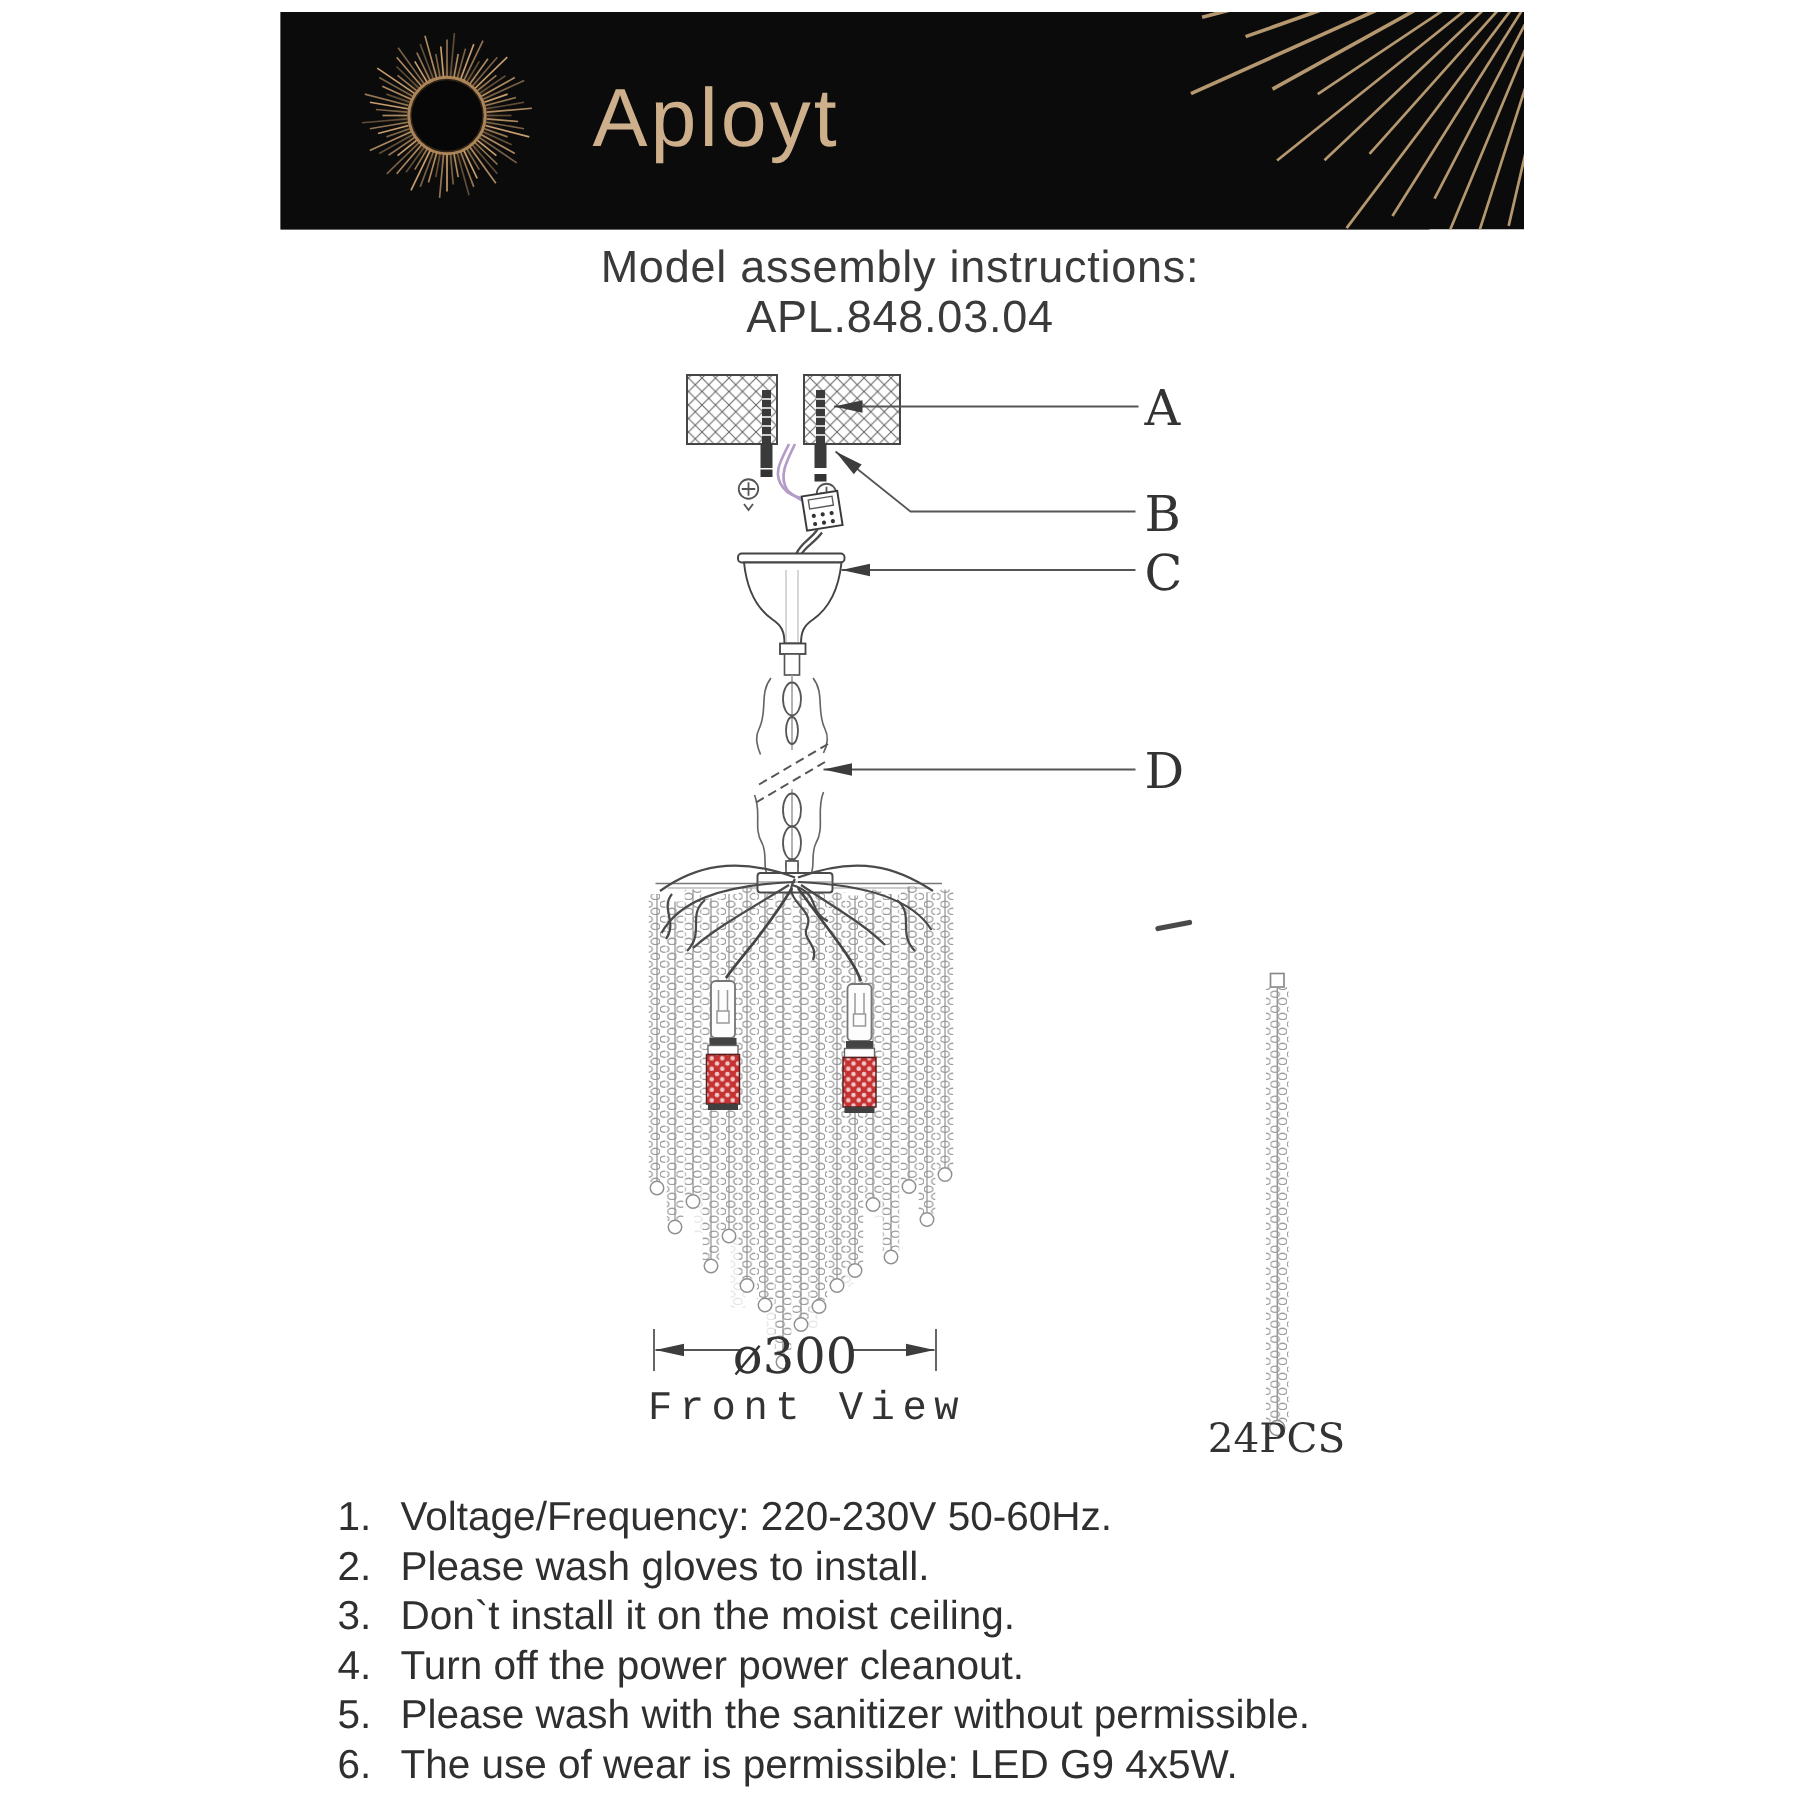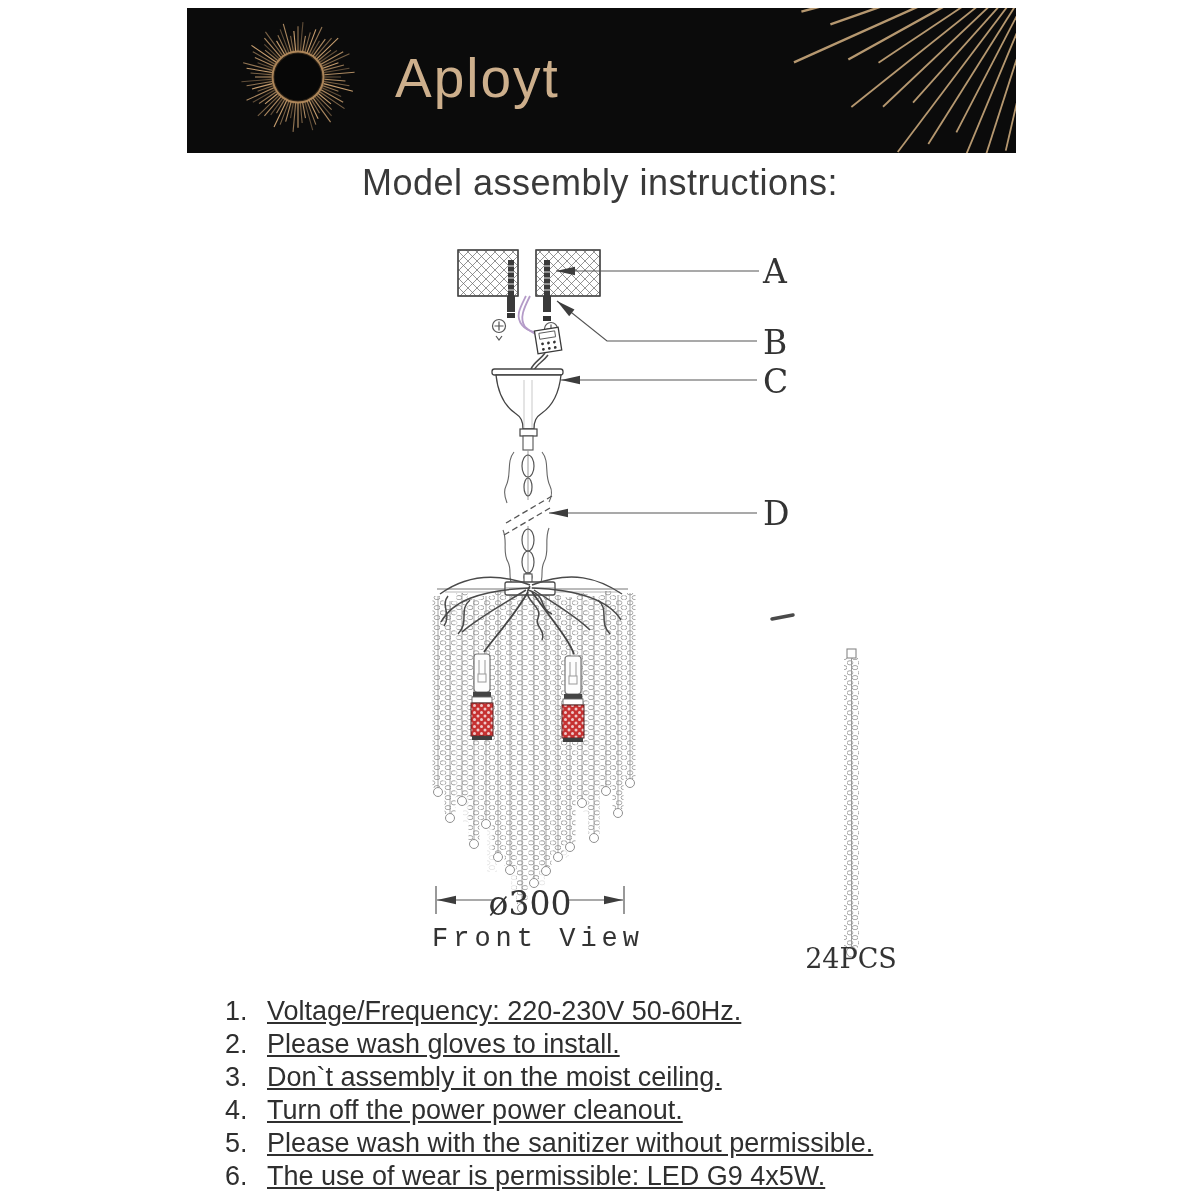--- a/index.html
+++ b/index.html
@@ -1,28 +1,28 @@
 <!DOCTYPE html>
 <html><head>
 <meta charset="utf-8">
 <style>
   html,body{margin:0;padding:0;background:#ffffff;}
   .page{position:relative;width:1200px;height:1200px;background:#ffffff;overflow:hidden;
         font-family:"Liberation Sans",sans-serif;}
   .banner{position:absolute;left:187px;top:8px;width:766px;height:145px;background:#0b0b0b;}
   .banner svg{display:block;}
   .title-line{position:absolute;left:0;width:1200px;text-align:center;color:#3a3a3a;
-              font-size:36px;letter-spacing:.5px;}
+              font-size:30px;letter-spacing:.5px;}
   #title1{top:162px;}
   #title2{top:195px;}
   .diagram-svg{position:absolute;left:0;top:0;}
   .instructions{position:absolute;left:225px;top:995px;width:840px;color:#2f2f2f;}
   .instr-row{display:flex;align-items:flex-start;font-size:27px;line-height:33px;}
   .instr-num{width:42px;flex:0 0 42px;}
-  .instr-text{flex:1;text-decoration:underline;}
+  .instr-text{flex:1;}
   .seriflbl{font-family:"DejaVu Serif","Liberation Serif",serif;fill:#333;}
 </style>
 </head>
 <body>
 
 <div class="page">
 
   <div class="banner">
     <svg id="bannerSvg" width="829" height="145" viewBox="0 0 829 145">
       <defs>
@@ -125,20 +125,21 @@
           <line x1="866" y1="-62" x2="661.3389885293814" y2="51.44545113764289" stroke="#c9a87b" stroke-width="2.4" opacity="0.9"></line>
           <line x1="866" y1="-62" x2="606.9578870070745" y2="54.418141611006675" stroke="#c9a87b" stroke-width="2.4" opacity="0.9"></line>
           <line x1="866" y1="-62" x2="643.3994527243663" y2="16.390027124554067" stroke="#c9a87b" stroke-width="2.4" opacity="0.9"></line>
           <line x1="866" y1="-62" x2="614.3956156746875" y2="3.538033143209603" stroke="#c9a87b" stroke-width="2.4" opacity="0.9"></line>
         </g>
       <text x="208" y="89" font-family="Liberation Sans, sans-serif" font-size="55" letter-spacing="2" fill="#cdaf8c">Aployt</text>
     </svg>
   </div>
 
   <div class="title-line" id="title1">Model assembly instructions:</div>
+  <div class="title-line" id="title2">APL.848.03.04</div>
 
   <svg class="diagram-svg" width="1200" height="1200" viewBox="0 0 1200 1200">
     <defs>
       <pattern id="hatch" patternUnits="userSpaceOnUse" width="9" height="9">
         <path d="M0,9 L9,0 M0,0 L9,9" stroke="#666" stroke-width="0.7" fill="none"></path>
       </pattern>
       <pattern id="beads" patternUnits="userSpaceOnUse" width="11" height="10">
         <ellipse cx="3" cy="2.8" rx="2.9" ry="2.1" fill="none" stroke="#9d9d9d" stroke-width="0.9"></ellipse>
         <ellipse cx="8" cy="7.6" rx="2.9" ry="2.1" fill="none" stroke="#9d9d9d" stroke-width="0.9"></ellipse>
       </pattern>
@@ -383,21 +384,21 @@
     <div class="instr-row">
       <span class="instr-num">1.</span>
       <span class="instr-text">Voltage/Frequency: 220-230V 50-60Hz.</span>
     </div>
     <div class="instr-row">
       <span class="instr-num">2.</span>
       <span class="instr-text">Please wash gloves to install.</span>
     </div>
     <div class="instr-row">
       <span class="instr-num">3.</span>
-      <span class="instr-text">Don`t assembly it on the moist ceiling.</span>
+      <span class="instr-text">Don`t install it on the moist ceiling.</span>
     </div>
     <div class="instr-row">
       <span class="instr-num">4.</span>
       <span class="instr-text">Turn off the power power cleanout.</span>
     </div>
     <div class="instr-row">
       <span class="instr-num">5.</span>
       <span class="instr-text">Please wash with the sanitizer without permissible.</span>
     </div>
     <div class="instr-row">

